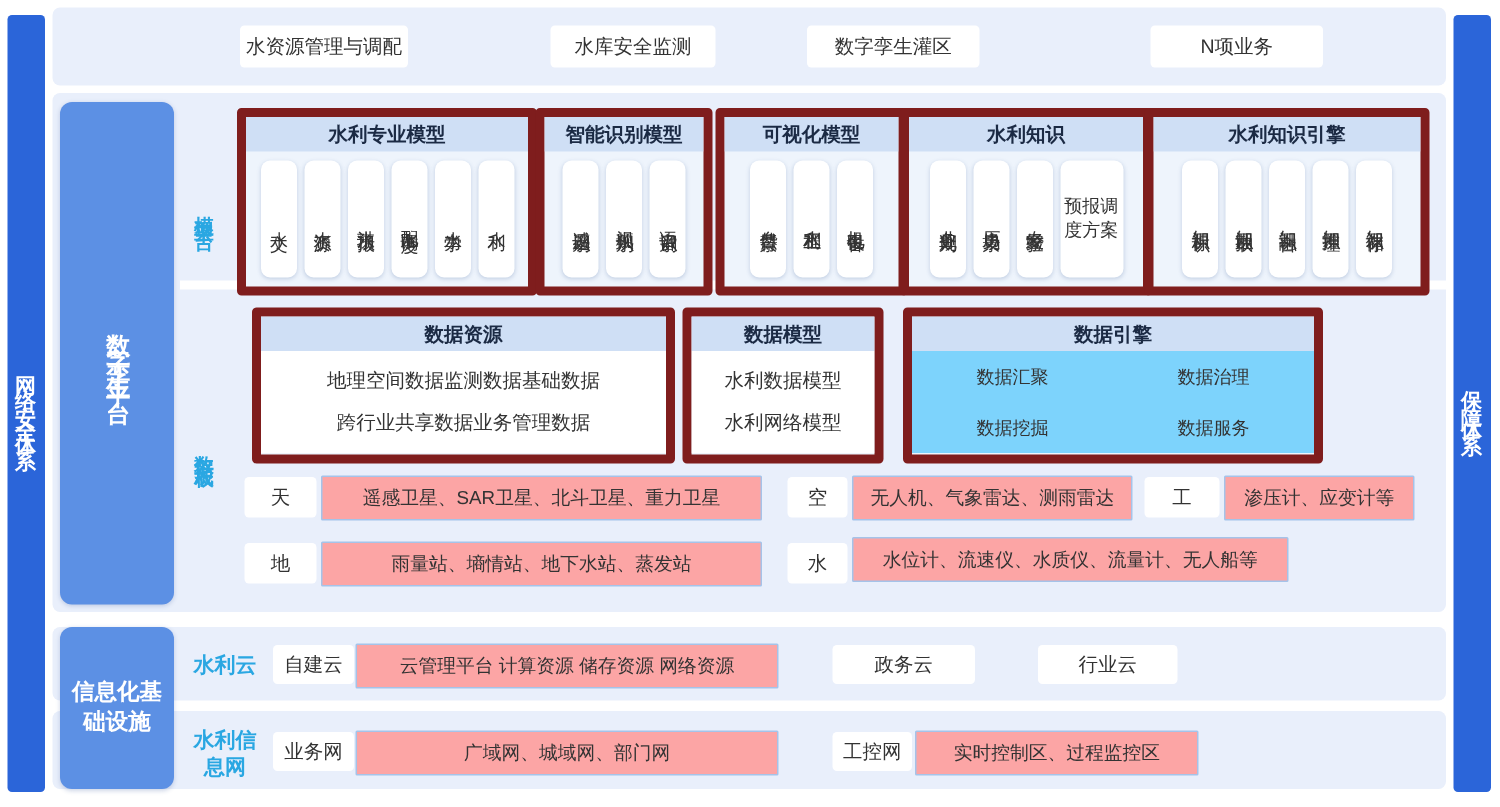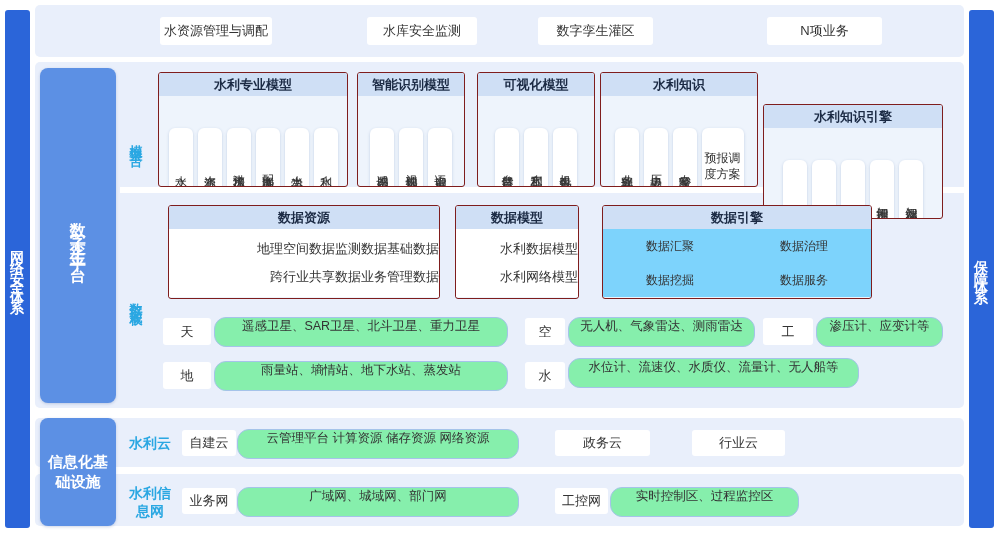--- a/index.html
+++ b/index.html
@@ -32,47 +32,47 @@
   }
   .cyanlabel.vert{writing-mode:vertical-lr;text-orientation:upright;letter-spacing:3px;}
   
   .whitebox{
     position:absolute;background:#fff;border-radius:3px;
     display:flex;align-items:center;justify-content:center;
     font-size:13px;color:#333;white-space:nowrap;
   }
   
   .borderbox{
-    position:absolute;background:#86efac;border:1px solid #a5c3e9;border-radius:12px;
-    display:flex;justify-content:center;
+    position:absolute;background:#fca5a5;border:1px solid #a5c3e9;border-radius:1px;
+    display:flex;align-items:center;justify-content:center;
     font-size:12.5px;color:#333;white-space:nowrap;
   }
   
   .group{
-    position:absolute;border:1px solid #7f1d1d;border-radius:3px;
+    position:absolute;border:6px solid #7f1d1d;border-radius:3px;
     background:#eef4fc;overflow:hidden;
   }
   .group-header{
     height:23px;background:#cfdff5;display:flex;align-items:center;justify-content:center;
     font-weight:bold;font-size:13px;color:#1b2a44;
   }
-  .cards{display:flex;justify-content:center;align-items:flex-end;gap:5px;height:110px;padding:0 4px;}
+  .cards{display:flex;justify-content:center;align-items:center;gap:5px;height:90px;padding:0 4px;}
   .card{
     background:#fff;border-radius:6px;width:24px;height:78px;
     display:flex;align-items:center;justify-content:center;
     writing-mode:vertical-rl;text-orientation:upright;
     font-size:12px;color:#333;letter-spacing:1px;
     box-shadow:0 1px 3px rgba(90,120,170,.3);
   }
   .card.h{
     writing-mode:horizontal-tb;width:40px;letter-spacing:0;
     text-align:center;line-height:1.3;padding:0 1px;
   }
   .dg-body{background:#fff;display:flex;flex-direction:column;justify-content:space-evenly;height:68px;font-size:13px;}
-  .dg-row{display:flex;justify-content:flex-end;align-items:center;}
+  .dg-row{display:flex;justify-content:center;align-items:center;}
   .dg-grid{background:#7dd3fc;display:grid;grid-template-columns:1fr 1fr;height:68px;font-size:12px;}
   .dg-grid span{display:flex;align-items:center;justify-content:center;}
   .divider{position:absolute;background:#fff;}
   .cell{white-space:nowrap;}
 </style>
 </head>
 <body>
 
 <div class="page">
 
@@ -142,21 +142,21 @@
     <div class="group" style="left:565px;top:10px;width:156px;height:113px;">
       <div class="group-header">水利知识</div>
       <div class="cards">
         <div class="card">业务规则</div>
         <div class="card">历史场景</div>
         <div class="card">专家经验</div>
         <div class="card h">预报调度方案</div>
       </div>
     </div>
 
-    <div class="group" style="left:728px;top:10px;width:178px;height:113px;margin-top:32px;">
+    <div class="group" style="left:728px;top:10px;width:178px;height:113px;">
       <div class="group-header">水利知识引擎</div>
       <div class="cards">
         <div class="card">知识标识</div>
         <div class="card">知识抽取</div>
         <div class="card">知识融合</div>
         <div class="card">知识推理</div>
         <div class="card">知识储存</div>
       </div>
     </div>
 

